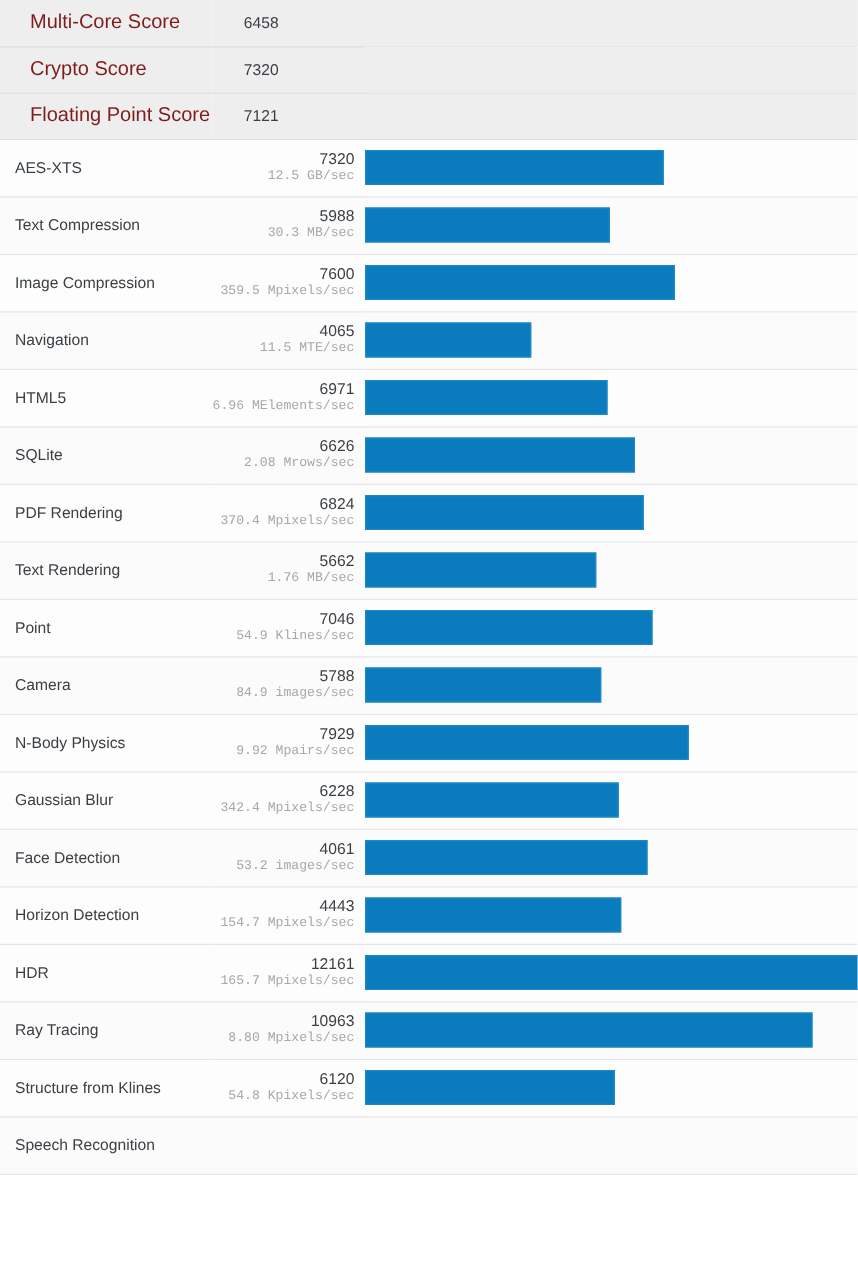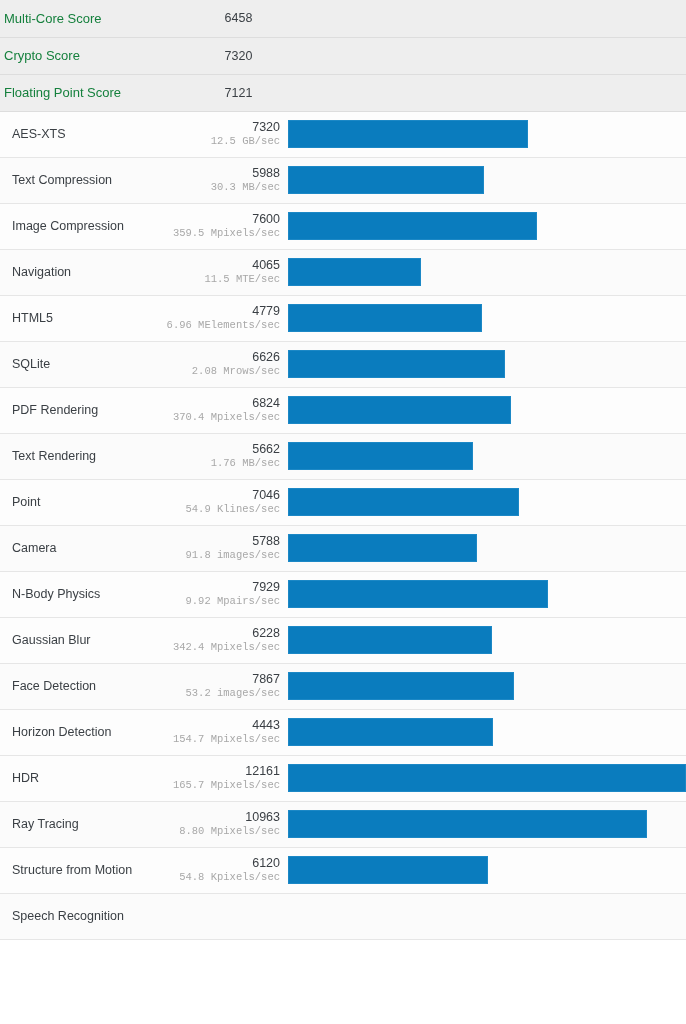--- a/index.html
+++ b/index.html
@@ -20,31 +20,31 @@
     border-collapse: collapse;
   }
 
   
   .summary-row {
     height: 37px;
     background: #eeeeee;
     border-bottom: 1px solid #dddddd;
   }
   .summary-row .metric-name {
-    padding-left: 4px;
-    font-size: 13px;
-    color: #15803d;
+    padding-left: 24px;
+    font-size: 16px;
+    color: #7f1d1d;
     white-space: nowrap;
     vertical-align: middle;
     width: 212px;
   }
   .summary-row .metric-score {
     font-size: 12.5px;
     color: #3a3f44;
-    text-align: center;
+    text-align: left;
     padding-left: 26px;
     vertical-align: middle;
     white-space: nowrap;
     width: 60px;
   }
   .summary-row .metric-bar-cell {
     background: #eeeeee;
   }
 
   
@@ -152,21 +152,21 @@
           <span class="score-value">4065</span>
           <span class="score-rate">11.5 MTE/sec</span>
         </td>
         <td class="metric-bar-cell">
           <div class="bar" style="width: 133px;"></div>
         </td>
       </tr>
       <tr class="bench-row">
         <td class="metric-name">HTML5</td>
         <td class="metric-score">
-          <span class="score-value">4779</span>
+          <span class="score-value">6971</span>
           <span class="score-rate">6.96 MElements/sec</span>
         </td>
         <td class="metric-bar-cell">
           <div class="bar" style="width: 194px;"></div>
         </td>
       </tr>
       <tr class="bench-row alt">
         <td class="metric-name">SQLite</td>
         <td class="metric-score">
           <span class="score-value">6626</span>
@@ -203,21 +203,21 @@
           <span class="score-rate">54.9 Klines/sec</span>
         </td>
         <td class="metric-bar-cell">
           <div class="bar" style="width: 230.6px;"></div>
         </td>
       </tr>
       <tr class="bench-row alt">
         <td class="metric-name">Camera</td>
         <td class="metric-score">
           <span class="score-value">5788</span>
-          <span class="score-rate">91.8 images/sec</span>
+          <span class="score-rate">84.9 images/sec</span>
         </td>
         <td class="metric-bar-cell">
           <div class="bar" style="width: 189.4px;"></div>
         </td>
       </tr>
       <tr class="bench-row">
         <td class="metric-name">N-Body Physics</td>
         <td class="metric-score">
           <span class="score-value">7929</span>
           <span class="score-rate">9.92 Mpairs/sec</span>
@@ -232,21 +232,21 @@
           <span class="score-value">6228</span>
           <span class="score-rate">342.4 Mpixels/sec</span>
         </td>
         <td class="metric-bar-cell">
           <div class="bar" style="width: 203.8px;"></div>
         </td>
       </tr>
       <tr class="bench-row alt">
         <td class="metric-name">Face Detection</td>
         <td class="metric-score">
-          <span class="score-value">7867</span>
+          <span class="score-value">4061</span>
           <span class="score-rate">53.2 images/sec</span>
         </td>
         <td class="metric-bar-cell">
           <div class="bar" style="width: 226px;"></div>
         </td>
       </tr>
       <tr class="bench-row">
         <td class="metric-name">Horizon Detection</td>
         <td class="metric-score">
           <span class="score-value">4443</span>
@@ -270,21 +270,21 @@
         <td class="metric-name">Ray Tracing</td>
         <td class="metric-score">
           <span class="score-value">10963</span>
           <span class="score-rate">8.80 Mpixels/sec</span>
         </td>
         <td class="metric-bar-cell">
           <div class="bar" style="width: 358.8px;"></div>
         </td>
       </tr>
       <tr class="bench-row">
-        <td class="metric-name">Structure from Motion</td>
+        <td class="metric-name">Structure from Klines</td>
         <td class="metric-score">
           <span class="score-value">6120</span>
           <span class="score-rate">54.8 Kpixels/sec</span>
         </td>
         <td class="metric-bar-cell">
           <div class="bar" style="width: 200.3px;"></div>
         </td>
       </tr>
       <tr class="bench-row alt">
         <td class="metric-name">Speech Recognition</td>

